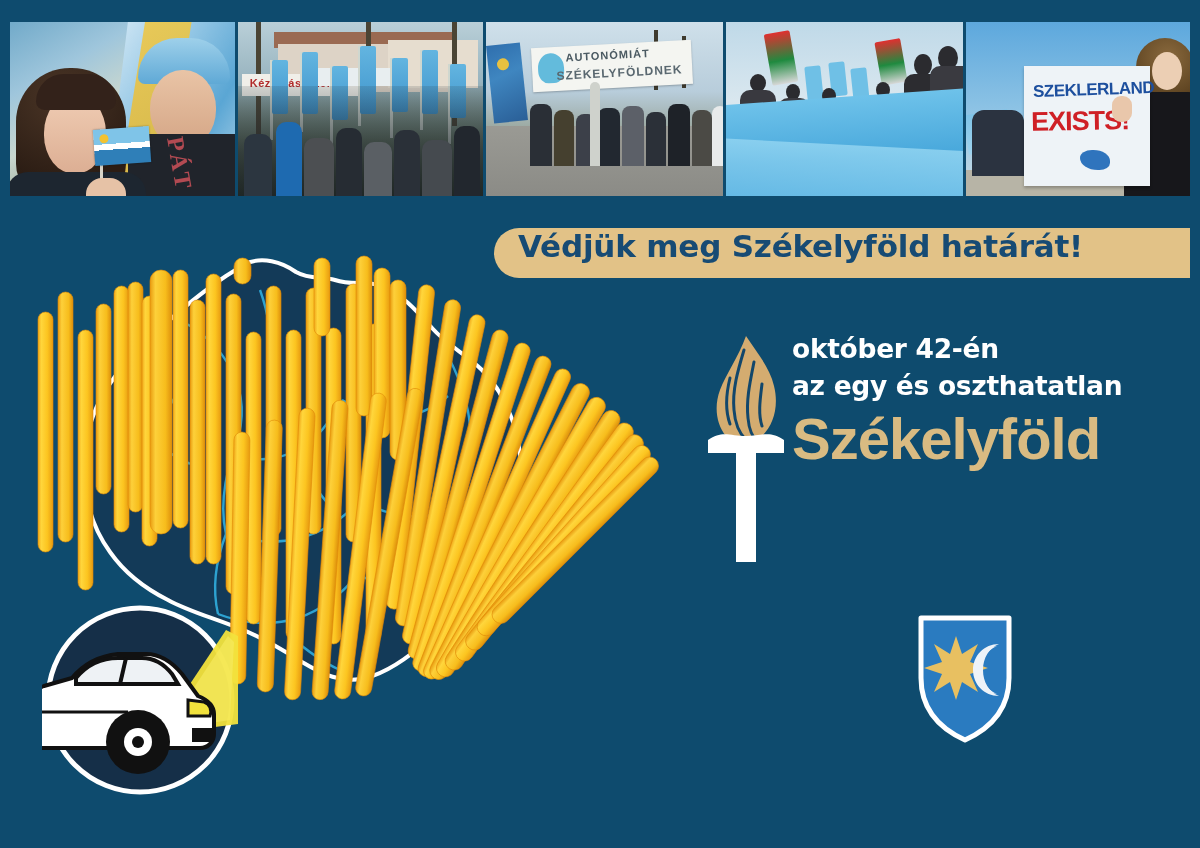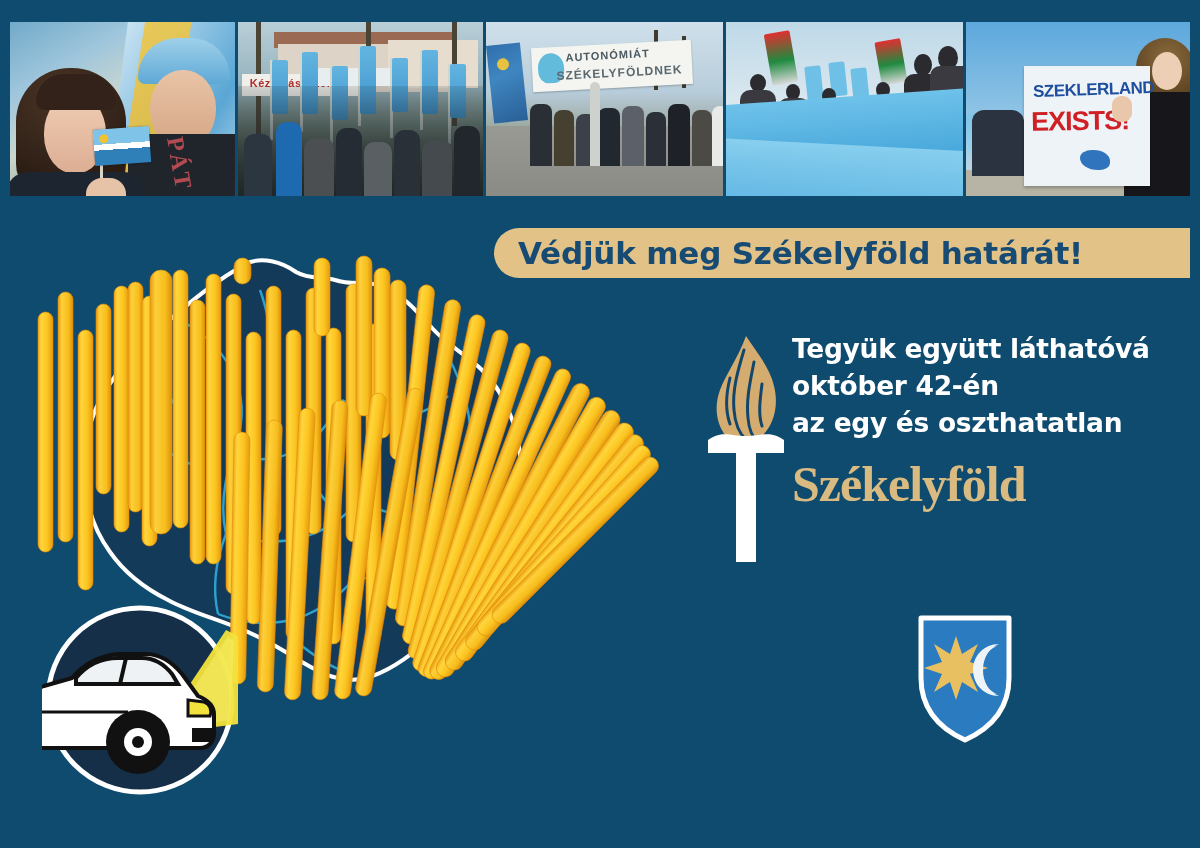--- a/index.html
+++ b/index.html
@@ -128,21 +128,21 @@
   .p5 .farflag{position:absolute;left:0px;bottom:44px;width:44px;height:40px;
       background:linear-gradient(180deg,#7fc4e8 0%,#9fd3ee 100%);transform:rotate(-8deg);}
 
   
   .main{position:absolute;left:0;top:196px;width:1200px;height:652px;background:#0e4b6e;}
 
   
   .headline-banner{
     position:absolute;left:494px;top:228px;width:706px;height:50px;
     background:#e2c287;border-radius:25px 0 0 25px;
-    display:flex;align-items:center;
+    display:flex;align-items:flex-start;
   }
   .headline-banner .htext{
     margin-left:24px;font-size:31px;font-weight:bold;color:#174b74;
     letter-spacing:-0.2px;white-space:nowrap;
     font-family:"DejaVu Sans","Liberation Sans",sans-serif;
   }
 
   
   .map-wrap{position:absolute;left:30px;top:250px;width:700px;height:460px;}
   .map-wrap svg{display:block;}
@@ -150,22 +150,22 @@
   
   .torch{position:absolute;left:700px;top:332px;width:92px;height:232px;}
 
   
   .rtext{position:absolute;left:792px;top:330px;width:400px;color:#ffffff;}
   .rtext .l{
     font-family:"DejaVu Sans","Liberation Sans",sans-serif;
     font-weight:bold;font-size:26.5px;line-height:37px;letter-spacing:-0.3px;white-space:nowrap;
   }
   .rtext .big{
-    color:#d9bb82;font-size:50px;line-height:62px;font-weight:bold;letter-spacing:-1px;
-    font-family:Liberation Serif, serif;margin-top:12px;
+    color:#d9bb82;font-size:58px;line-height:62px;font-weight:bold;letter-spacing:-1px;
+    font-family:Liberation Sans, sans-serif;margin-top:4px;
   }
   .rtext .last{margin-top:2px;}
 
   
   .coa{position:absolute;left:915px;top:612px;width:100px;height:132px;}
 
   
   .carcircle{position:absolute;left:42px;top:592px;width:196px;height:216px;}
 
   
@@ -472,21 +472,20 @@
         <path d="M30,46 C26,62 25,78 30,92"></path>
       </g>
 
       <rect x="8" y="106" width="76" height="15" rx="7" fill="#ffffff"></rect>
       <rect x="36" y="116" width="20" height="114" fill="#ffffff"></rect>
       <path d="M8,108 C22,98 30,104 46,104 C62,104 70,98 84,108 L84,121 L8,121 Z" fill="#ffffff"></path>
     </svg>
   </div>
 
   <div class="rtext">
-    <div class="l">Tegyük együtt láthatóvá</div>
     <div class="l">október 42-én</div>
     <div class="l">az egy és oszthatatlan</div>
     <div class="big">Székelyföld</div>
   </div>
 
   <div class="coa">
     <svg width="100" height="132" viewBox="0 0 100 132" xmlns="http://www.w3.org/2000/svg">
       <path d="M6,6 L94,6 L94,66 C94,100 72,118 50,128 C28,118 6,100 6,66 Z" fill="#2a7bc0" stroke="#ffffff" stroke-width="5" stroke-linejoin="round"></path>
       <g fill="#e8c061">
         <path d="M40,24 L46,42 L62,32 L54,50 L72,56 L54,62 L62,80 L46,70 L40,88

